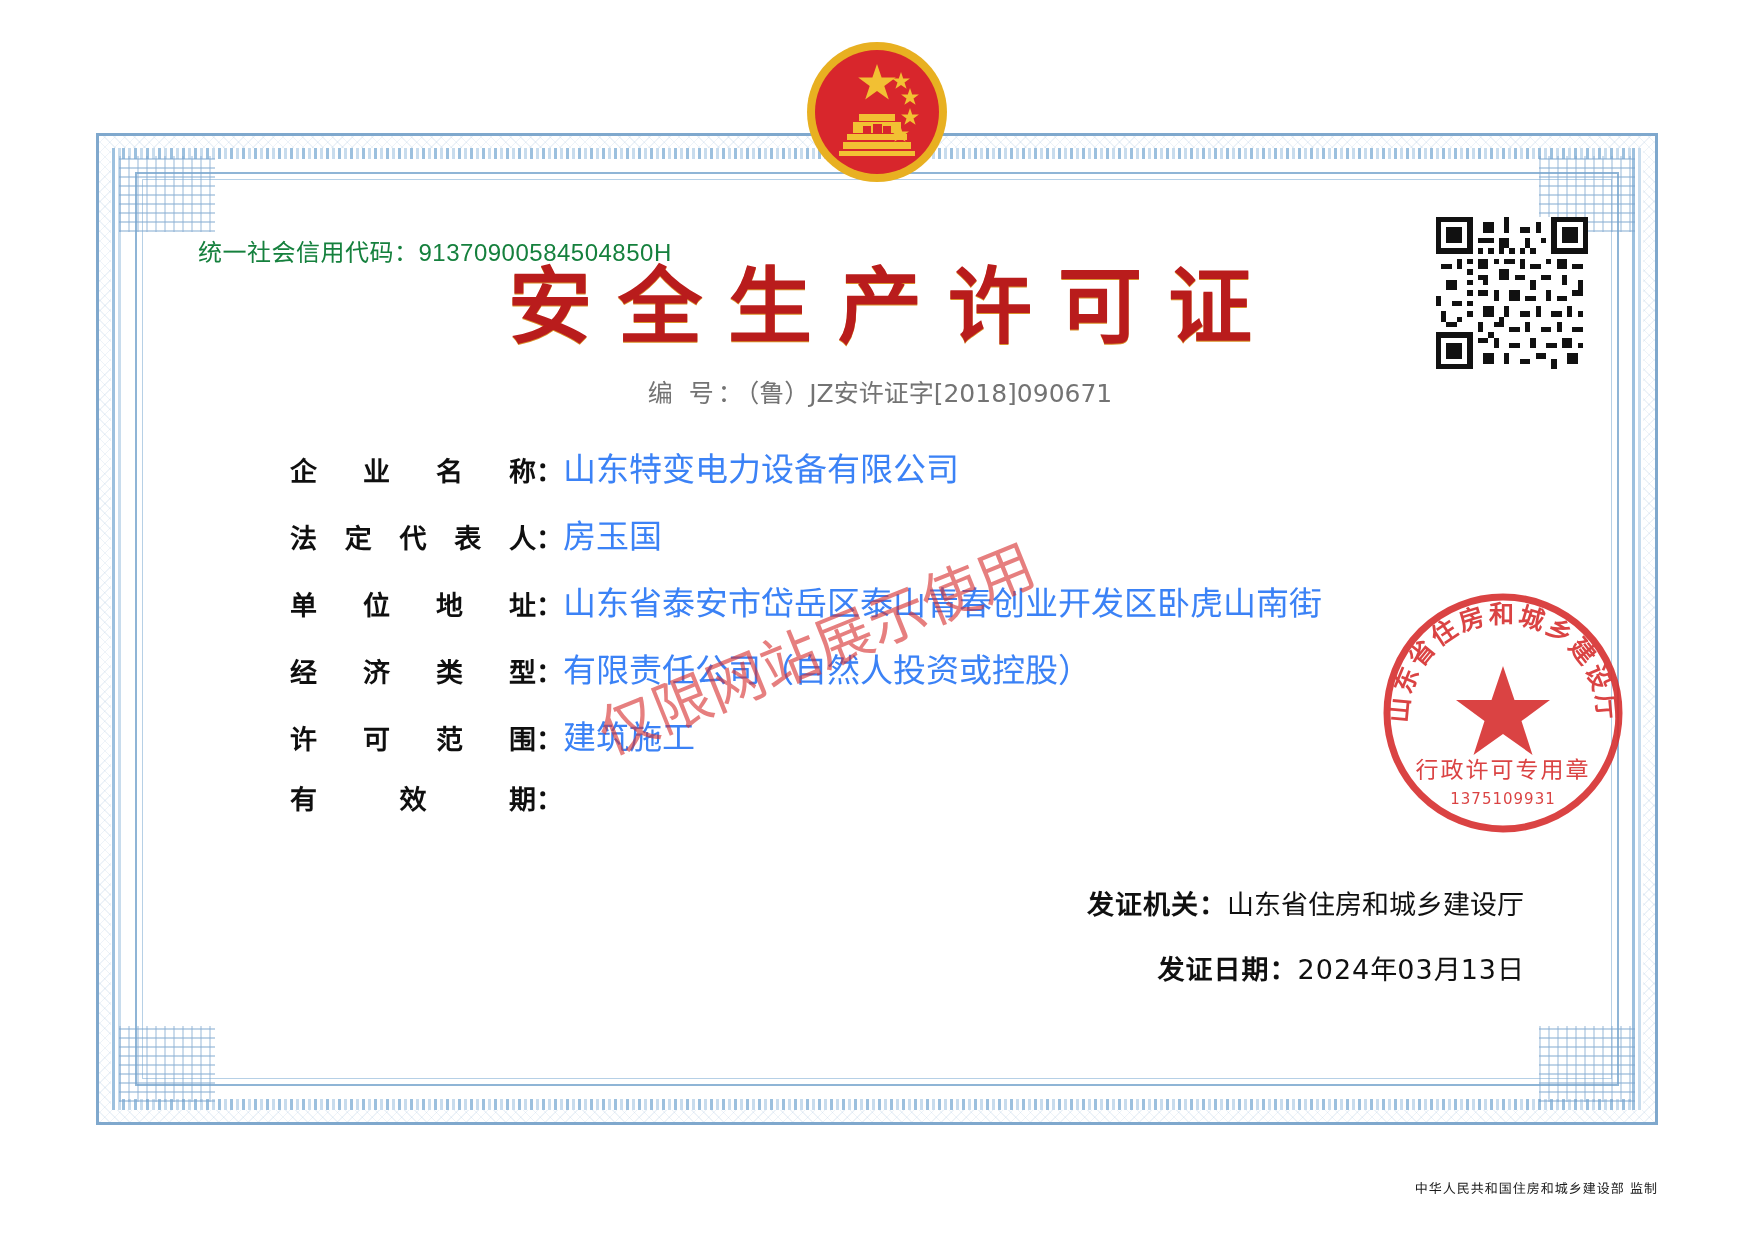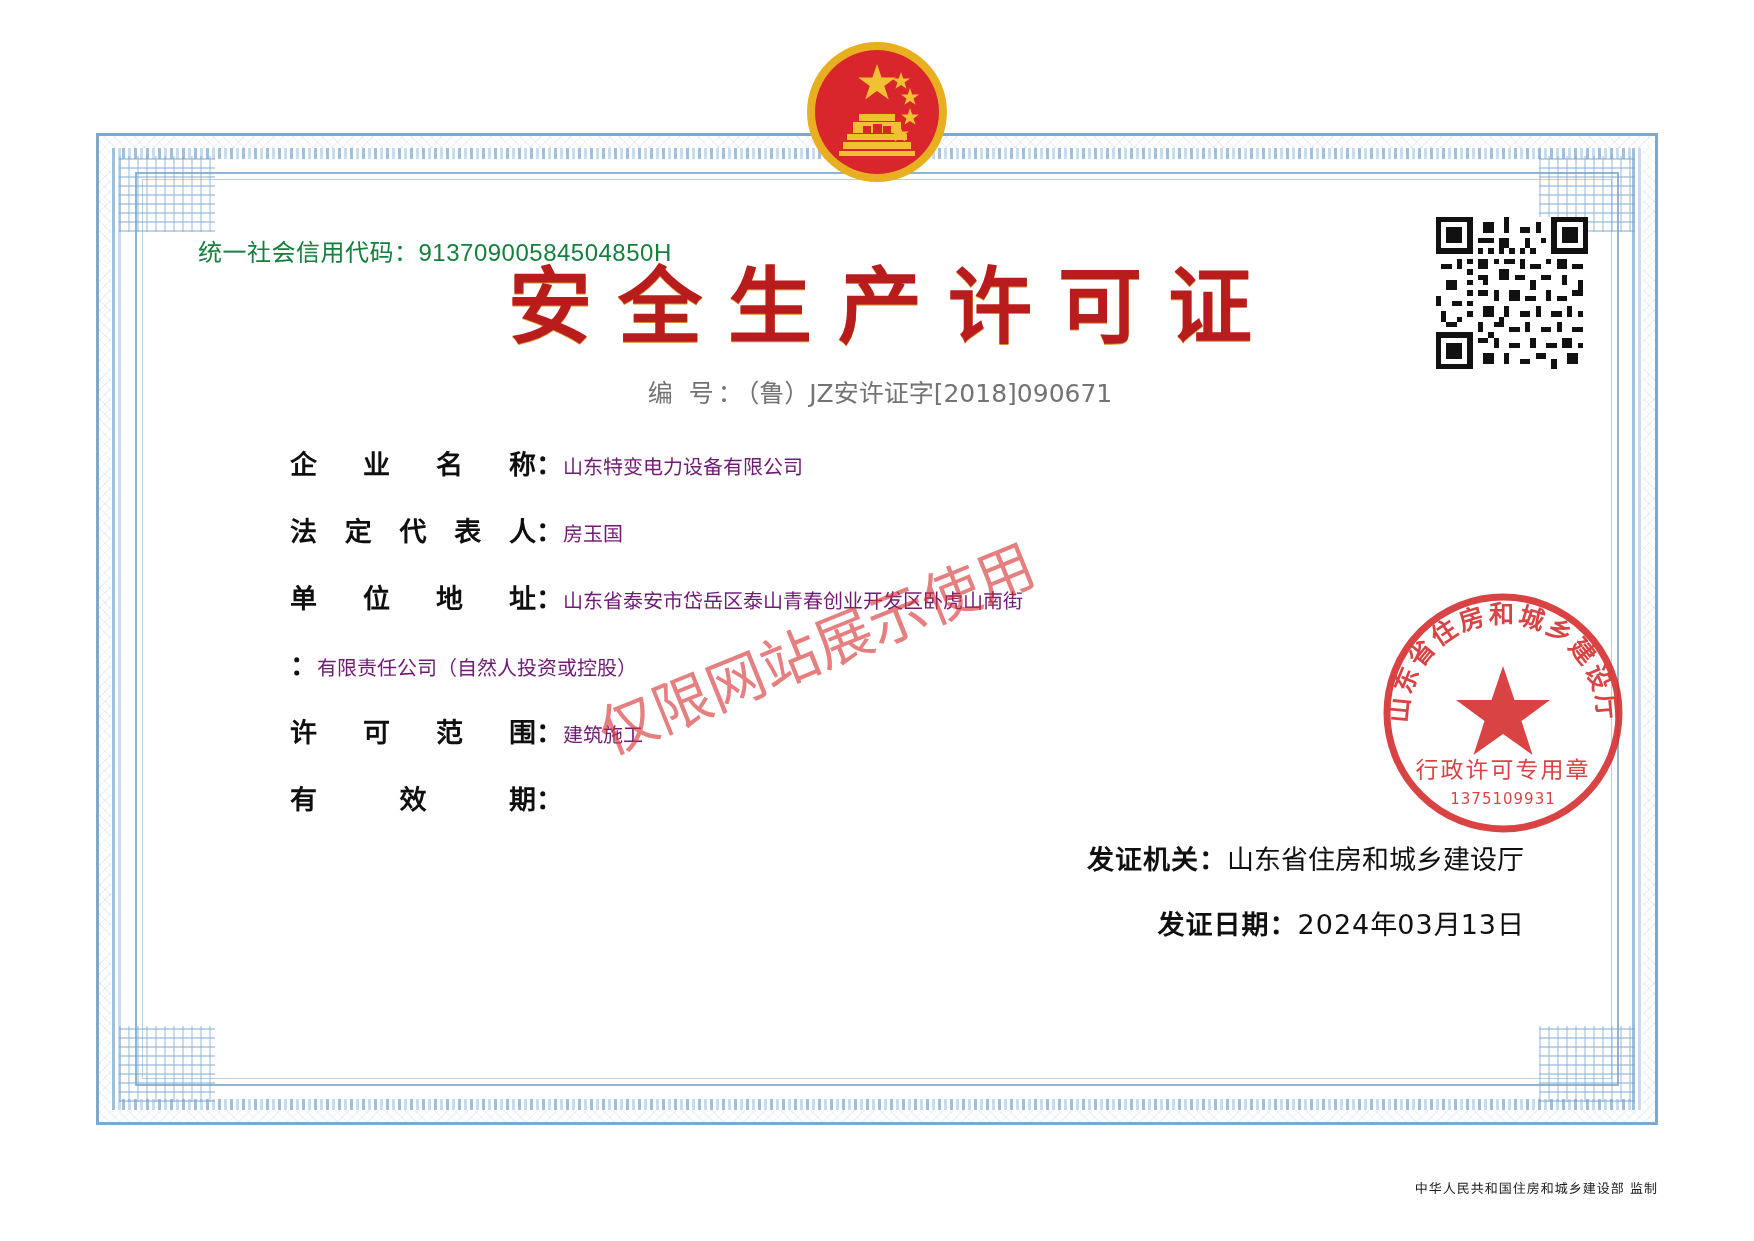--- a/index.html
+++ b/index.html
@@ -181,38 +181,38 @@
     text-align-last: justify;
     font-family: Liberation Serif, serif;
   }
   .row .colon {
     flex: 0 0 20px;
     font-size: 27px;
     font-weight: bold;
     color: #0f0f0f;
   }
   .row .value {
-    font-size: 20px;
-    color: #701a75;
+    font-size: 33px;
+    color: #3b82f6;
     white-space: nowrap;
     font-family: "DejaVu Sans", "Liberation Sans", sans-serif;
   }
   .row .value.mid {
     padding-left: 82px;
   }
   .row .value.tail {
     padding-left: 30px;
   }
   .valid-wrap { display: flex; align-items: baseline; }
 
   
   .issuer {
     position: absolute;
     right: 86px;
-    top: 683px;
+    top: 728px;
     text-align: right;
     margin-left: 48px;
   }
   .issuer .line {
     font-size: 27px;
     color: #101010;
     margin-bottom: 26px;
     white-space: nowrap;
     font-family: "DejaVu Sans", "Liberation Sans", sans-serif;
   }
@@ -437,20 +437,21 @@
         <span class="value">房玉国</span>
       </div>
 
       <div class="row">
         <span class="label">单位地址</span>
         <span class="colon">：</span>
         <span class="value">山东省泰安市岱岳区泰山青春创业开发区卧虎山南街</span>
       </div>
 
       <div class="row">
+        <span class="label">经济类型</span>
         <span class="colon">：</span>
         <span class="value">有限责任公司（自然人投资或控股）</span>
       </div>
 
       <div class="row">
         <span class="label">许可范围</span>
         <span class="colon">：</span>
         <span class="value">建筑施工</span>
       </div>
 

